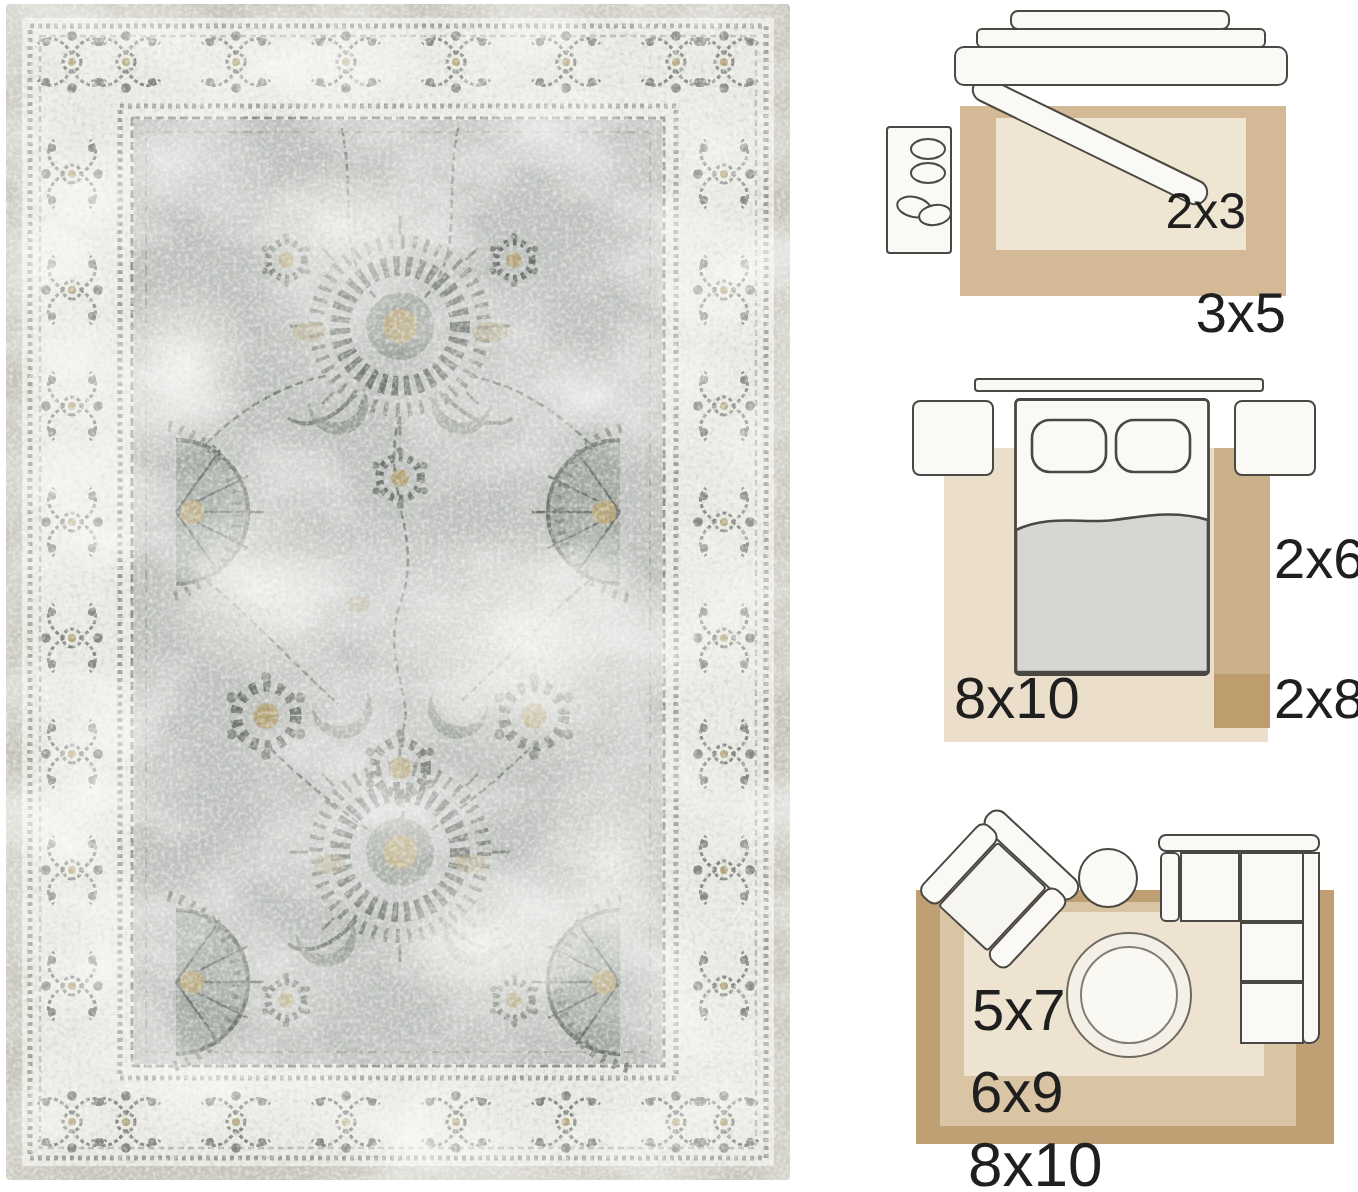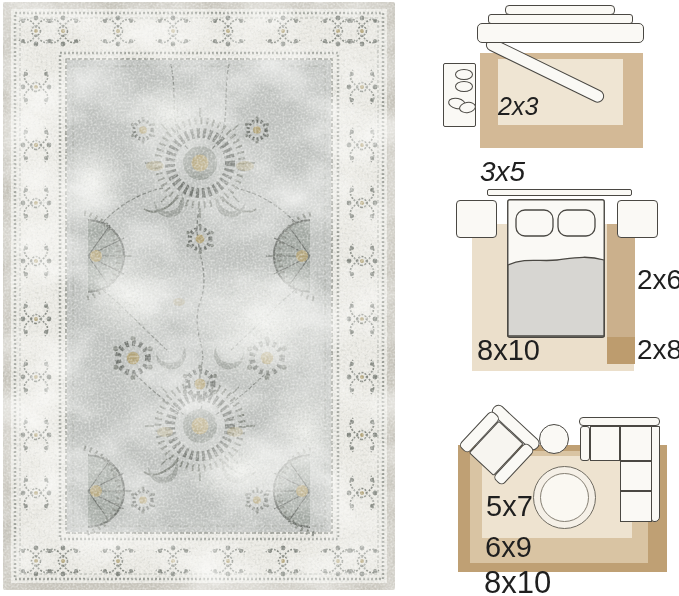--- a/index.html
+++ b/index.html
@@ -13,21 +13,21 @@
   .sBs{stroke:var(--rug-motif);}
   .sD2{stroke:var(--rug-motif-dark);}
   .sDs{stroke:var(--rug-motif-dark);}
   .fB{fill:var(--rug-motif);}
   .fG{fill:var(--rug-gold);}
   .vine{stroke:#7b7f7a;stroke-width:1.3;stroke-dasharray:4 2;fill:none;}
   
   .rect{position:absolute;box-sizing:border-box;}
   .furn{position:absolute;box-sizing:border-box;background:var(--furniture-fill);border:1.3px solid var(--outline);}
   .label{position:absolute;line-height:1;color:var(--label-text);letter-spacing:0;white-space:nowrap;}
-  .ctr{text-align:left;font-style:italic;}
+  .ctr{text-align:right;}
 </style>
 </head>
 <body>
 
 <div class="canvas">
 
   <svg class="rug" viewBox="0 0 392 588" aria-hidden="true">
     <defs>
       <radialGradient id="spot">
         <stop offset="0%" stop-color="#edeeea" stop-opacity="0.95"></stop>
@@ -196,21 +196,21 @@
     <div class="furn" style="left:480px;top:64px;width:130px;height:13px;border-radius:7px;transform:rotate(26deg);"></div>
     <div class="furn" style="left:505px;top:5px;width:110px;height:10px;border-radius:4px;"></div>
     <div class="furn" style="left:488px;top:14px;width:145px;height:10px;border-radius:3px;"></div>
     <div class="furn" style="left:477px;top:23px;width:167px;height:20px;border-radius:5px;"></div>
     <div class="furn" style="left:443px;top:63px;width:33px;height:64px;border-radius:2px;"></div>
     <div class="furn" style="left:455px;top:69px;width:18px;height:11px;border-radius:50%;"></div>
     <div class="furn" style="left:455px;top:81px;width:18px;height:11px;border-radius:50%;"></div>
     <div class="furn" style="left:448px;top:98px;width:18px;height:11px;border-radius:50%;transform:rotate(12deg);"></div>
     <div class="furn" style="left:459px;top:102px;width:17px;height:11px;border-radius:50%;transform:rotate(-10deg);"></div>
     <div class="label ctr" style="left:498px;top:94px;width:125px;font-size:25px;">2x3</div>
-    <div class="label ctr" style="left:480px;top:158px;width:163px;font-size:28px;">3x5</div>
+    <div class="label ctr" style="left:480px;top:143px;width:163px;font-size:28px;">3x5</div>
   </div>
 
   <div class="grp">
     <div class="rect" style="left:472px;top:224px;width:162px;height:147px;background:var(--bedroom-rug);"></div>
     <div class="rect" style="left:607px;top:224px;width:28px;height:113px;background:var(--bedroom-runner);"></div>
     <div class="rect" style="left:607px;top:337px;width:28px;height:27px;background:var(--bedroom-runner-long);"></div>
     <div class="furn" style="left:487px;top:189px;width:145px;height:7px;border-radius:2px;"></div>
     <div class="furn" style="left:456px;top:200px;width:41px;height:38px;border-radius:4px;"></div>
     <div class="furn" style="left:617px;top:200px;width:41px;height:38px;border-radius:4px;"></div>
     <svg style="position:absolute;left:507px;top:199px;" width="98" height="139" viewBox="0 0 98 139">

